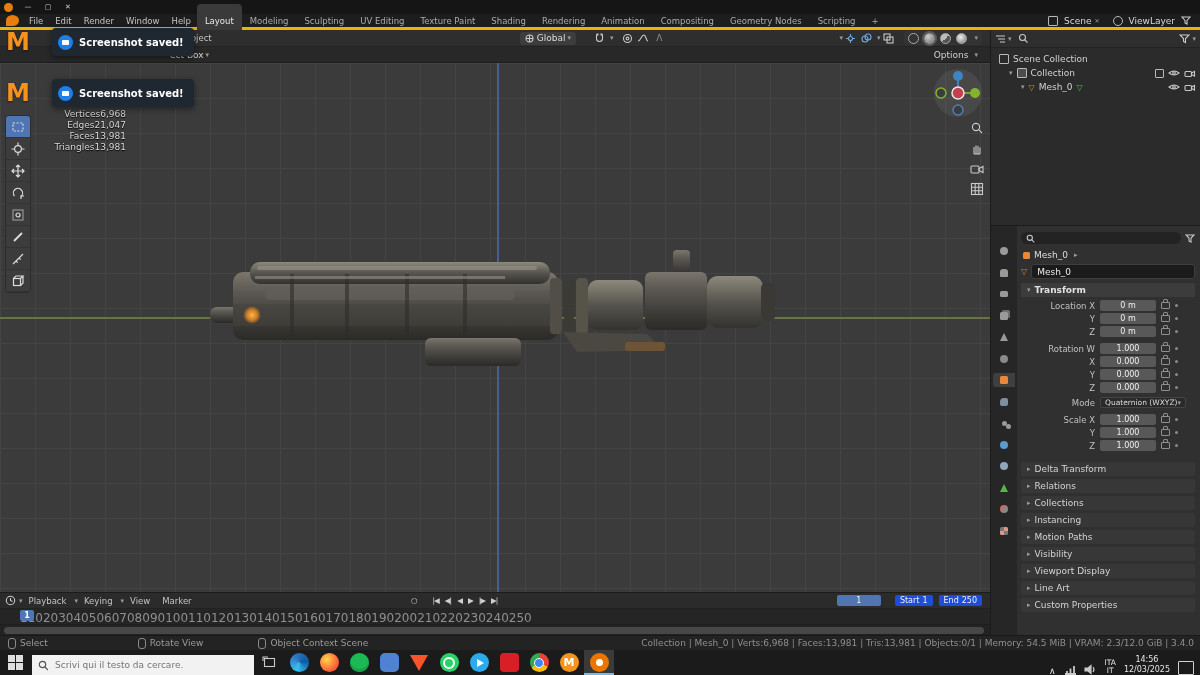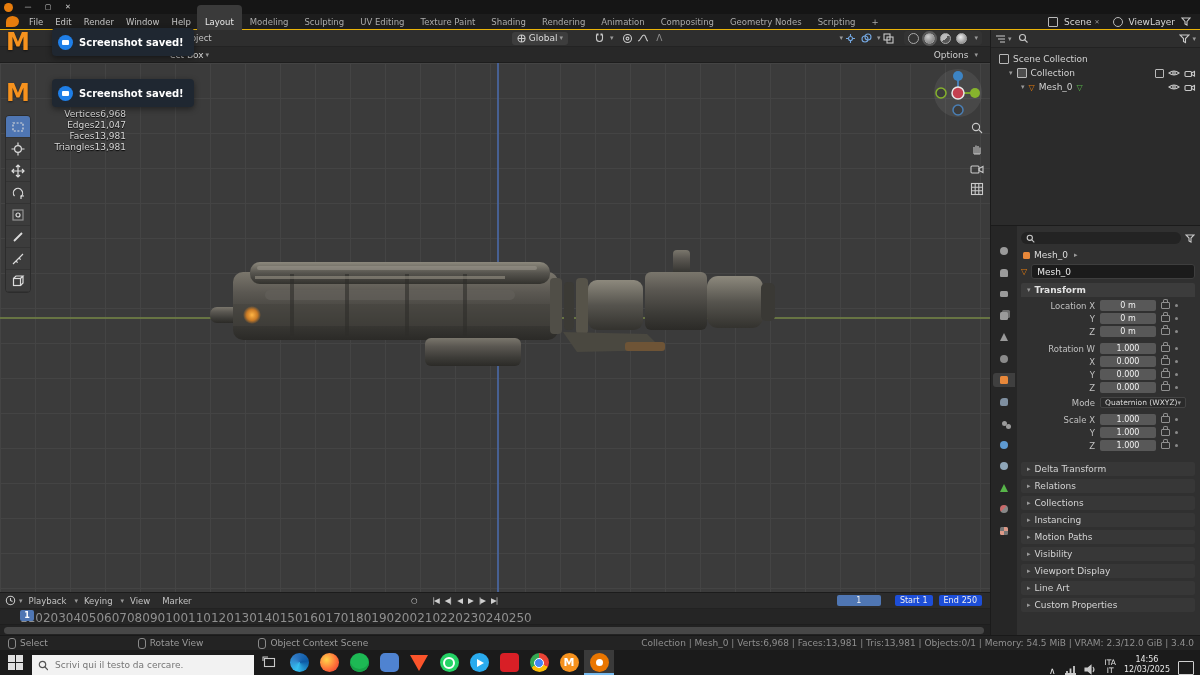--- a/index.html
+++ b/index.html
@@ -7,21 +7,21 @@
     font-family:"DejaVu Sans","Liberation Sans",sans-serif;font-size:9px;color:#c9c9c9;
     background:#3c3c3c}
   .abs{position:absolute}
   .row{display:flex;align-items:center}
   .chev{font-size:7px;color:#9a9a9a;margin-left:2px}
   
   #titlebar{left:0;top:0;width:1200px;height:14px;background:#151515;display:flex;align-items:center;padding:0 4px;box-sizing:border-box}
   #titlebar .t{font-size:8px;color:#b5b5b5;white-space:nowrap;overflow:hidden}
   .winbtn{width:20px;height:12px;display:flex;align-items:center;justify-content:center;font-size:7px;color:#cfcfcf}
   
-  #topbar{left:0;top:14px;width:1200px;height:16px;background:#1d1d1d;display:flex;align-items:center;box-sizing:border-box;border-bottom:1px solid #eab308}
+  #topbar{left:0;top:14px;width:1200px;height:16px;background:#1d1d1d;display:flex;align-items:center;box-sizing:border-box;border-bottom:3px solid #eab308}
   .menu{padding:0 6px;color:#c3c3c3;font-size:8.5px}
   .wstab{padding:10px 8px;color:#ababab;font-size:8.5px;border-radius:4px 4px 0 0;height:14px;line-height:14px}
   .wstab.active{background:#3a3a3a;color:#e8e8e8}
   
   #vphead1{left:0;top:30px;width:990px;height:17px;background:#2e2e2e;border-bottom:1px solid #232323;display:flex;align-items:center;box-sizing:border-box}
   #vphead2{left:0;top:47px;width:990px;height:16px;background:#282828;border-bottom:1px solid #1d1d1d;display:flex;align-items:center;box-sizing:border-box}
   .ddown{display:flex;align-items:center;background:#3d3d3d;border-radius:3px;height:13px;padding:0 5px;color:#dcdcdc}
   .hicon{display:inline-flex;align-items:center;justify-content:center;width:16px;height:14px;color:#b9b9b9}
   .shadeball{width:11px;height:11px;border-radius:50%;border:1px solid #a8a8a8;box-sizing:border-box}
   .shadeball.fill{background:radial-gradient(circle at 35% 30%,#cfcfcf,#6e6e6e)}
@@ -135,21 +135,21 @@
     <span class="hicon" style="margin-right:6px">
       <svg class="li" width="10" height="9">
           <path d="M1 1 h8 L6 4.5 V8 L4 7 V4.5 Z"></path>
         </svg>
     </span>
   </div>
 
   <div id="vphead1" class="abs">
     <span class="menu" style="margin-left:178px">Object</span>
     <span style="flex:1"></span>
-    <span class="ddown" style="margin-right:24px">
+    <span class="ddown" style="margin-right:16px">
       <svg class="li" width="9" height="9" style="margin-right:3px">
           <circle cx="4.5" cy="4.5" r="3.5"></circle>
           <path d="M1 4.5 h7 M4.5 1 v7"></path>
         </svg>
       <span>Global</span>
       <span class="chev">▾</span>
     </span>
     <span class="hicon">
       <svg class="li" width="11" height="11">
           <path d="M2.5 1.5 v4 a3 3 0 0 0 6 0 v-4"></path>

